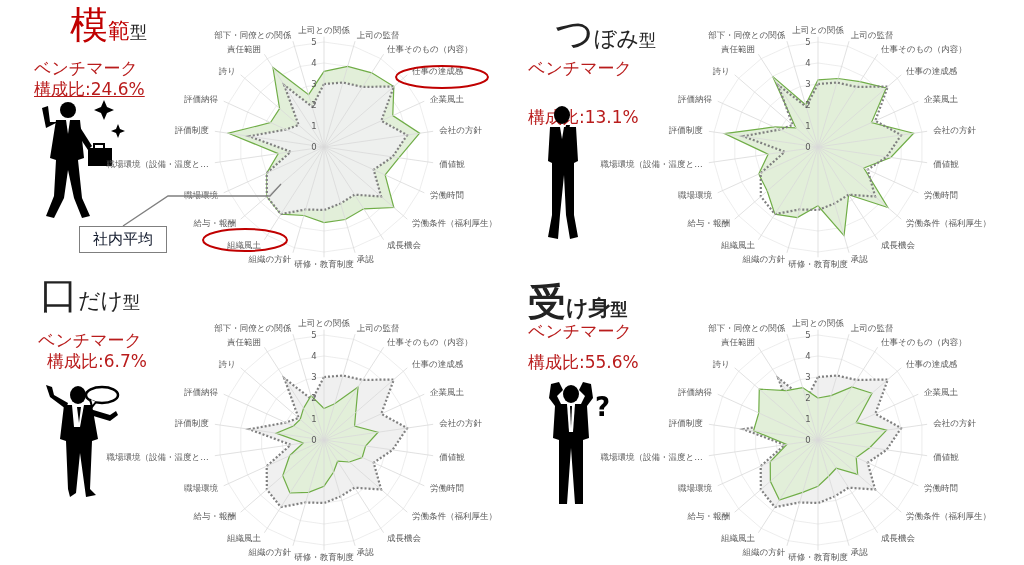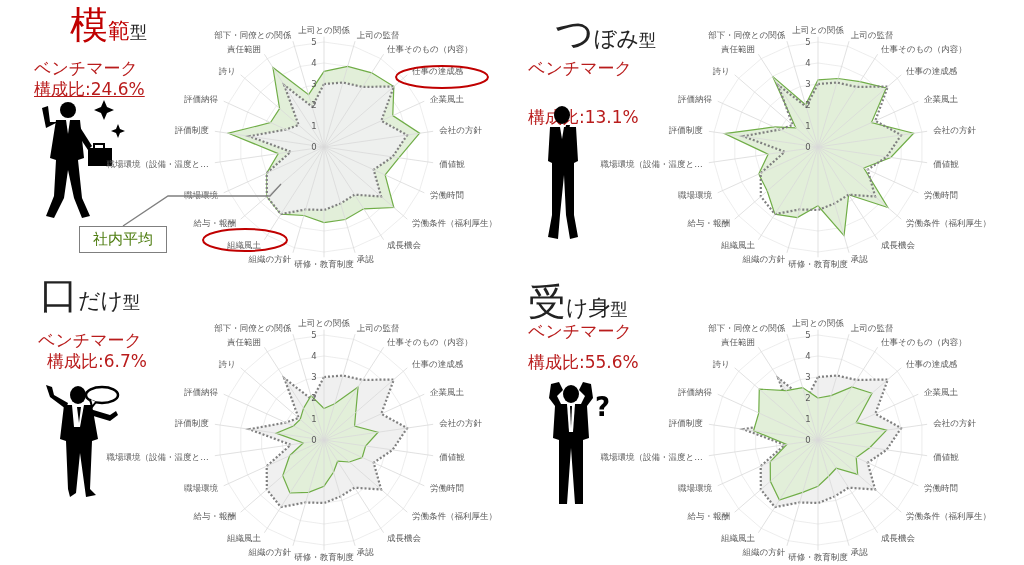--- a/index.html
+++ b/index.html
@@ -8,21 +8,21 @@
   .title{position:absolute;white-space:nowrap;line-height:1;}
   .title .big{font-size:38px;}
   .title .mid{font-size:22px;}
   .title .small{font-size:17px;}
   .sub{position:absolute;font-size:17px;line-height:22px;white-space:nowrap;color:#b91c1c;}
   .red{color:#c00000;}
   .figure{position:absolute;}
   svg.radar{position:absolute;overflow:visible;}
   .axis-label{font-size:8.5px;fill:#595959;font-family:"DejaVu Sans",sans-serif;}
   .tick-label{font-size:8.5px;fill:#595959;font-family:"DejaVu Sans",sans-serif;}
-  .callout{position:absolute;left:79px;top:226px;width:88px;height:27px;border:1.5px solid #7f7f7f;background:#fff;font-size:15px;display:flex;align-items:center;justify-content:center;color:#4d7c0f;box-sizing:border-box;}
+  .callout{position:absolute;left:79px;top:226px;width:88px;height:27px;border:1.5px solid #7f7f7f;background:#fff;font-size:15px;display:flex;align-items:center;justify-content:center;color:#0f172a;box-sizing:border-box;}
 </style>
 </head>
 <body>
 
 <div class="panel">
   <div class="title" style="left:34px;top:6px;margin-left:36px;">
     <span class="big red">模</span><span class="mid red">範</span><span class="small">型</span>
   </div>
   <div class="sub" style="left:34px;top:57px;">ベンチマーク</div>
   <div class="sub" style="left:34px;top:78px;text-decoration:underline;">構成比:24.6%</div>
@@ -248,21 +248,21 @@
       <text x="34.63631094877729" y="167.5867944007514" class="axis-label" text-anchor="end">職場環境（設備・温度と…</text>
       <text x="34.63631094877728" y="134.41320559924864" class="axis-label" text-anchor="end">評価制度</text>
       <text x="43.98239094143088" y="102.58338023463017" class="axis-label" text-anchor="end">評価納得</text>
       <text x="61.91738710901117" y="74.67598145867707" class="axis-label" text-anchor="end">誇り</text>
       <text x="86.98831272555012" y="52.951900748525844" class="axis-label" text-anchor="end">責任範囲</text>
       <text x="117.16407050013137" y="39.17109392523034" class="axis-label" text-anchor="end">部下・同僚との関係</text>
     </svg>
 </div>
 
 <div class="panel">
-  <div class="title" style="left:528px;top:283px;">
+  <div class="title" style="left:528px;top:283px;font-weight:bold;">
     <span class="big">受</span><span class="mid">け身</span><span class="small">型</span>
   </div>
   <div class="sub" style="left:528px;top:320px;">ベンチマーク</div>
   <div class="sub" style="left:528px;top:351px;">構成比:55.6%</div>
   <svg class="figure" style="left:543px;top:378px;" width="80" height="130" viewBox="0 0 80 130">
     <ellipse cx="28" cy="16" rx="8" ry="9" fill="#000"></ellipse>
     <path d="M8 6 L16 4 L20 12 L14 18 L18 26 L38 26 L42 18 L36 12 L40 4 L48 6 L50 20 L44 28 L46 60 L40 62 L40 126 L32 126 L28 70 L24 126 L16 126 L16 62 L10 60 L12 28 L6 20 Z" fill="#000"></path>
     <path d="M24 26 L26 54 L30 54 L32 26 Z" fill="#fff"></path>
     <path d="M27 28 L28 50 L29 28 Z" fill="#000"></path>
     <text x="52" y="38" font-size="26" font-weight="bold" font-family="DejaVu Sans, sans-serif" fill="#000">?</text>

